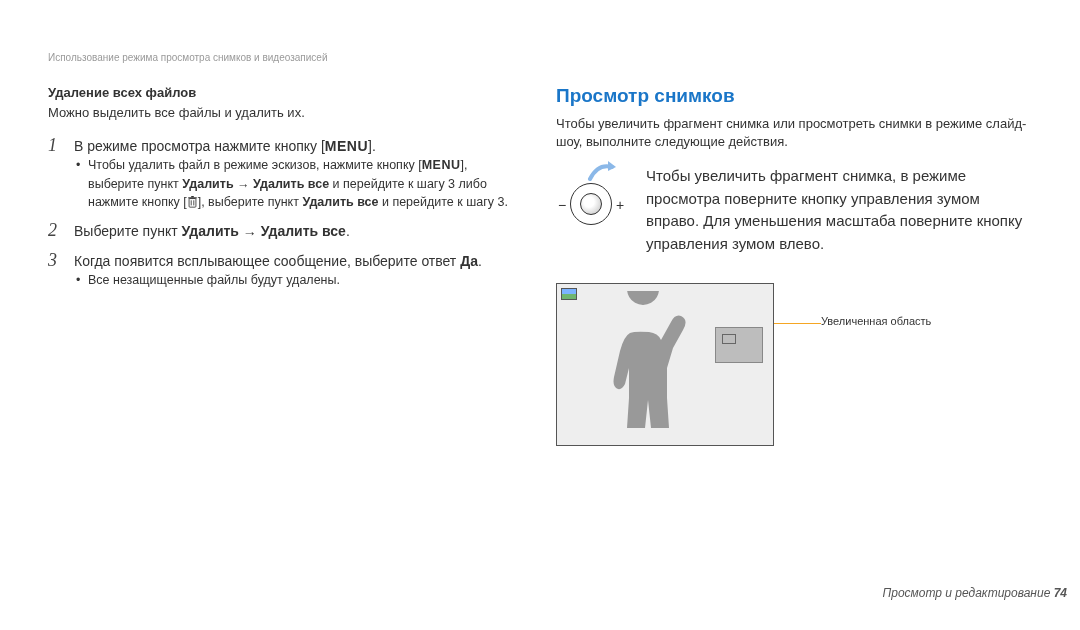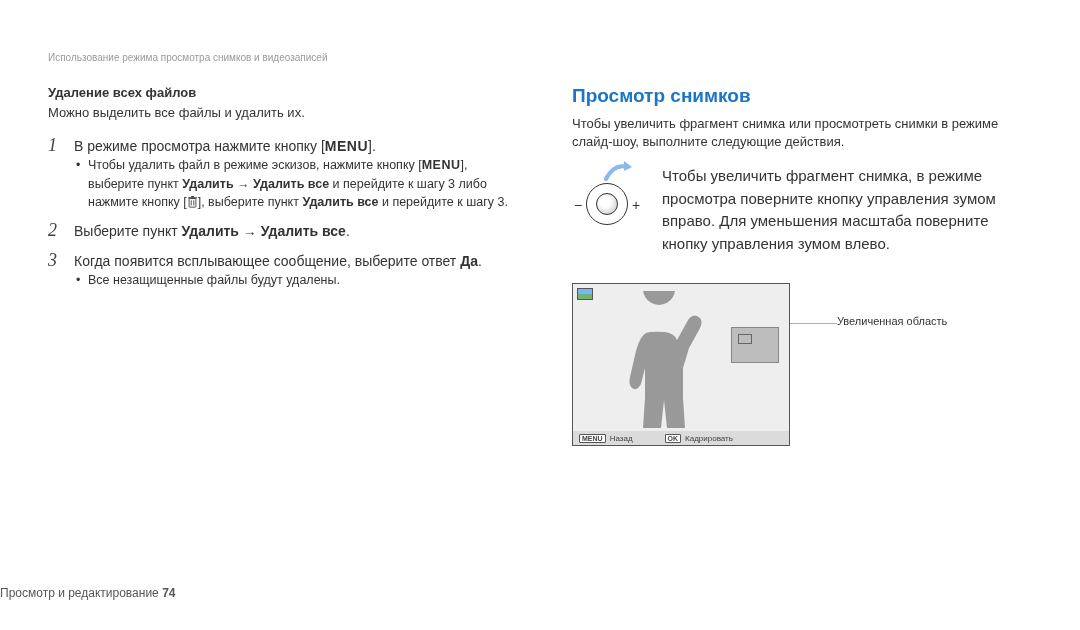--- a/index.html
+++ b/index.html
@@ -15,21 +15,21 @@
   .page {
     padding: 52px 48px 0 48px;
   }
   .breadcrumb {
     color: #9a9a9a;
     font-size: 10px;
     margin-bottom: 22px;
   }
   .columns {
     display: flex;
-    gap: 64px;
+    gap: 48px;
   }
   .col-left {
     flex: 0 0 460px;
   }
   .col-right {
     flex: 1;
   }
   .subheading {
     font-weight: bold;
     font-size: 13px;
@@ -220,24 +220,25 @@
   }
   .callout-text {
     font-size: 11px;
     margin-left: 0;
     margin-top: -88px;
   }
   .page-footer {
     position: absolute;
     bottom: 30px;
     left: 0;
-    right: 0;
-    text-align: left;
+    right: 13px;
+    text-align: right;
     font-size: 12px;
     color: #555;
+    font-style: italic;
   }
   .page-num {
     font-weight: bold;
   }
   .trash-icon {
     display: inline-block;
     width: 11px;
     height: 12px;
     vertical-align: -2px;
   }
@@ -308,27 +309,20 @@
 
       <div class="screen-row">
         <div class="screen">
           <div class="screen-thumb"></div>
           <svg class="silhouette" viewBox="0 0 140 140">
             <path fill="#999" d="M 68 14 a 16 16 0 1 1 0.1 0 M 55 42 q -6 3 -10 18 l -6 26 q -2 10 4 12 q 4 1 7 -5 l 4 -16 l 0 30 l -2 30 h 18 l 3 -28 l 3 28 h 18 l -2 -30 l 0 -30 l 6 -20 l 10 -18 q 6 -10 -2 -14 q -6 -2 -10 6 l -10 18 q -3 -7 -12 -8 q -14 -1 -19 1 z"></path>
           </svg>
           <div class="enlarged-box">
             <div class="enlarged-inner"></div>
           </div>
-          <div class="bottombar">
-            <span class="btn-label">MENU</span>
-            <span>Назад</span>
-            <span style="width:24px"></span>
-            <span class="btn-label">OK</span>
-            <span>Кадрировать</span>
-          </div>
         </div>
         <div class="callout-line"></div>
         <div class="callout-text">Увеличенная область</div>
       </div>
     </div>
   </div>
 </div>
 
 <div class="page-footer">
   <span>Просмотр и редактирование  </span><span class="page-num">74</span>

